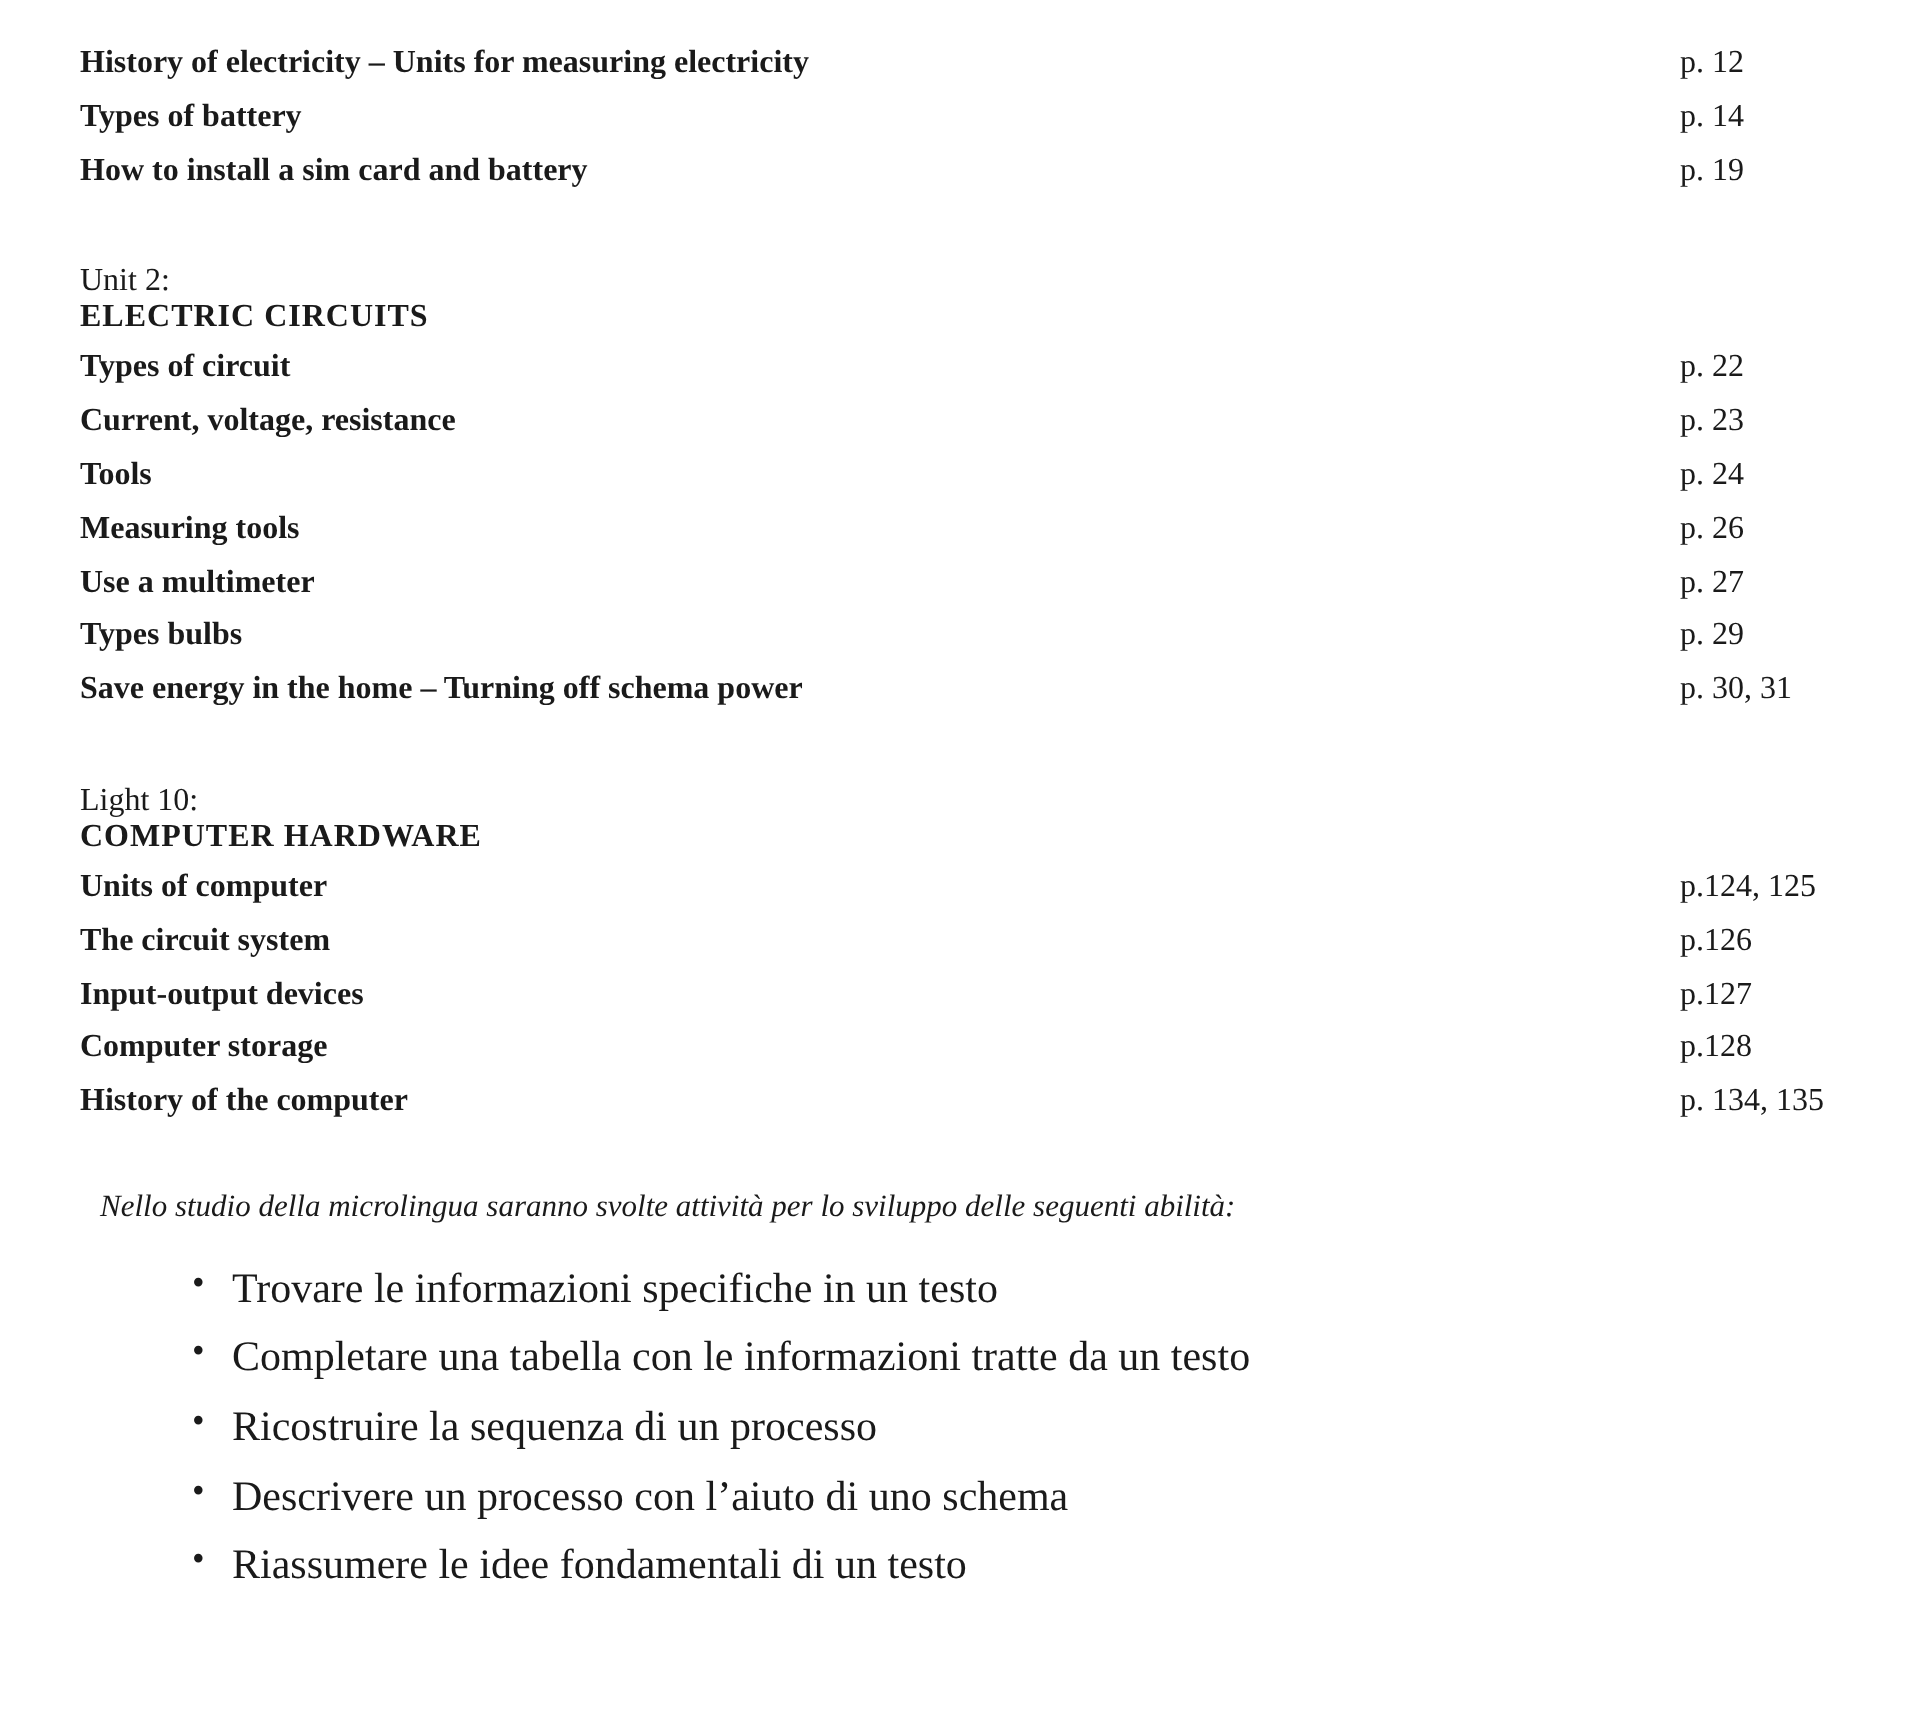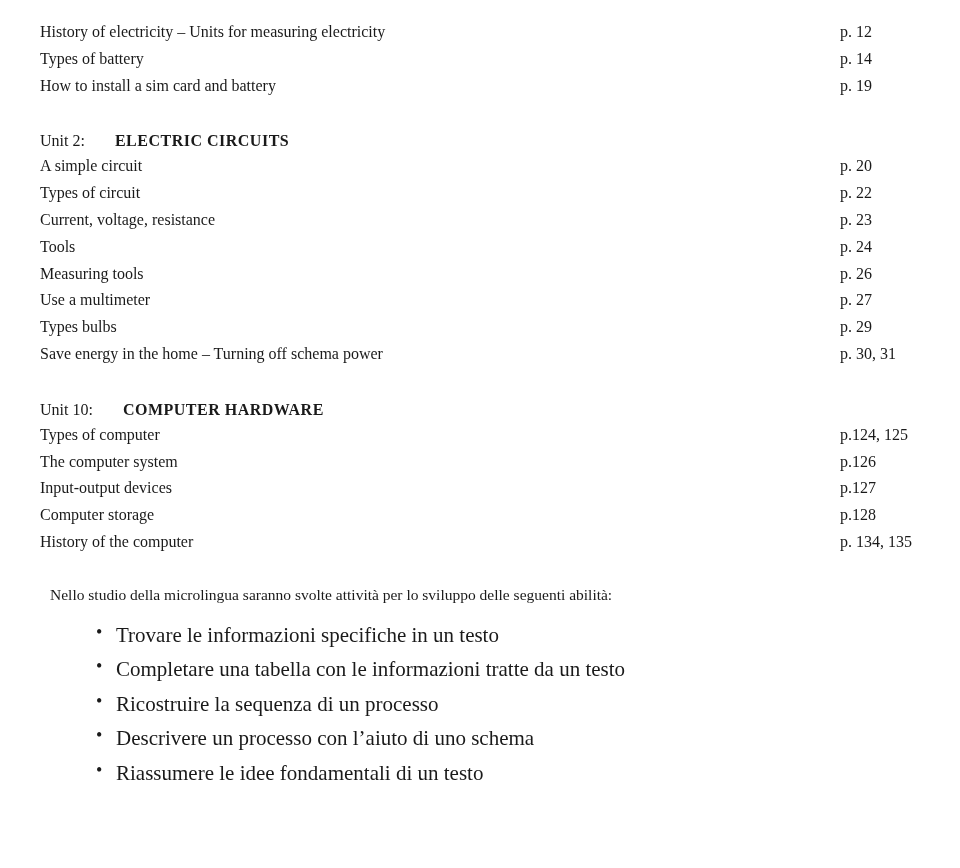--- a/index.html
+++ b/index.html
@@ -30,34 +30,36 @@
       display: flex;
       justify-content: space-between;
       align-items: baseline;
       margin-bottom: 2px;
       line-height: 1.55;
     }
 
     .toc-row .label {
       flex: 1;
       padding-right: 10px;
+      font-weight: bold;
     }
 
     .toc-row .page-ref {
       white-space: nowrap;
       min-width: 80px;
       text-align: left;
     }
 
     .unit-header {
       display: flex;
       align-items: baseline;
       margin-top: 14px;
       margin-bottom: 4px;
       font-size: 16px;
+      flex-direction: column;
     }
 
     .unit-label {
       font-weight: normal;
       margin-right: 30px;
     }
 
     .unit-title {
       font-weight: bold;
       letter-spacing: 0.5px;
@@ -69,20 +71,21 @@
 
     .notes-section {
       margin-top: 28px;
       padding: 0 10px;
     }
 
     .notes-intro {
       font-size: 15.5px;
       line-height: 1.6;
       margin-bottom: 10px;
+      font-style: italic;
     }
 
     .bullet-list {
       list-style: none;
       padding-left: 50px;
     }
 
     .bullet-list li {
       position: relative;
       font-size: 21px;
@@ -118,24 +121,20 @@
   </div>
 
   <div class="section-divider"></div>
 
   <div class="toc-section">
     <div class="unit-header">
       <span class="unit-label">Unit 2:</span>
       <span class="unit-title">ELECTRIC CIRCUITS</span>
     </div>
     <div class="toc-row">
-      <span class="label">A simple circuit</span>
-      <span class="page-ref">p. 20</span>
-    </div>
-    <div class="toc-row">
       <span class="label">Types of circuit</span>
       <span class="page-ref">p. 22</span>
     </div>
     <div class="toc-row">
       <span class="label">Current, voltage, resistance</span>
       <span class="page-ref">p. 23</span>
     </div>
     <div class="toc-row">
       <span class="label">Tools</span>
       <span class="page-ref">p. 24</span>
@@ -155,29 +154,29 @@
     <div class="toc-row">
       <span class="label">Save energy in the home – Turning off schema power</span>
       <span class="page-ref">p. 30, 31</span>
     </div>
   </div>
 
   <div class="section-divider"></div>
 
   <div class="toc-section">
     <div class="unit-header">
-      <span class="unit-label">Unit 10:</span>
+      <span class="unit-label">Light 10:</span>
       <span class="unit-title">COMPUTER HARDWARE</span>
     </div>
     <div class="toc-row">
-      <span class="label">Types of computer</span>
+      <span class="label">Units of computer</span>
       <span class="page-ref">p.124, 125</span>
     </div>
     <div class="toc-row">
-      <span class="label">The computer system</span>
+      <span class="label">The circuit system</span>
       <span class="page-ref">p.126</span>
     </div>
     <div class="toc-row">
       <span class="label">Input-output devices</span>
       <span class="page-ref">p.127</span>
     </div>
     <div class="toc-row">
       <span class="label">Computer storage</span>
       <span class="page-ref">p.128</span>
     </div>

